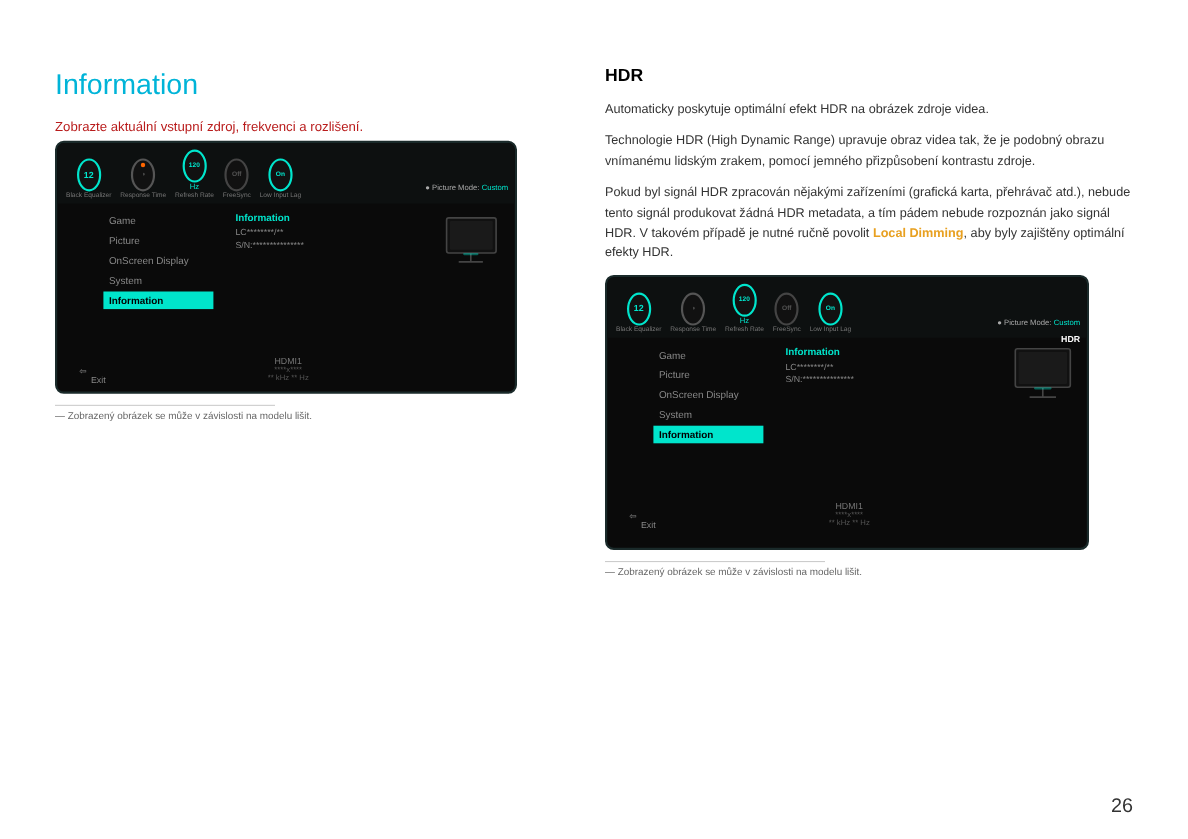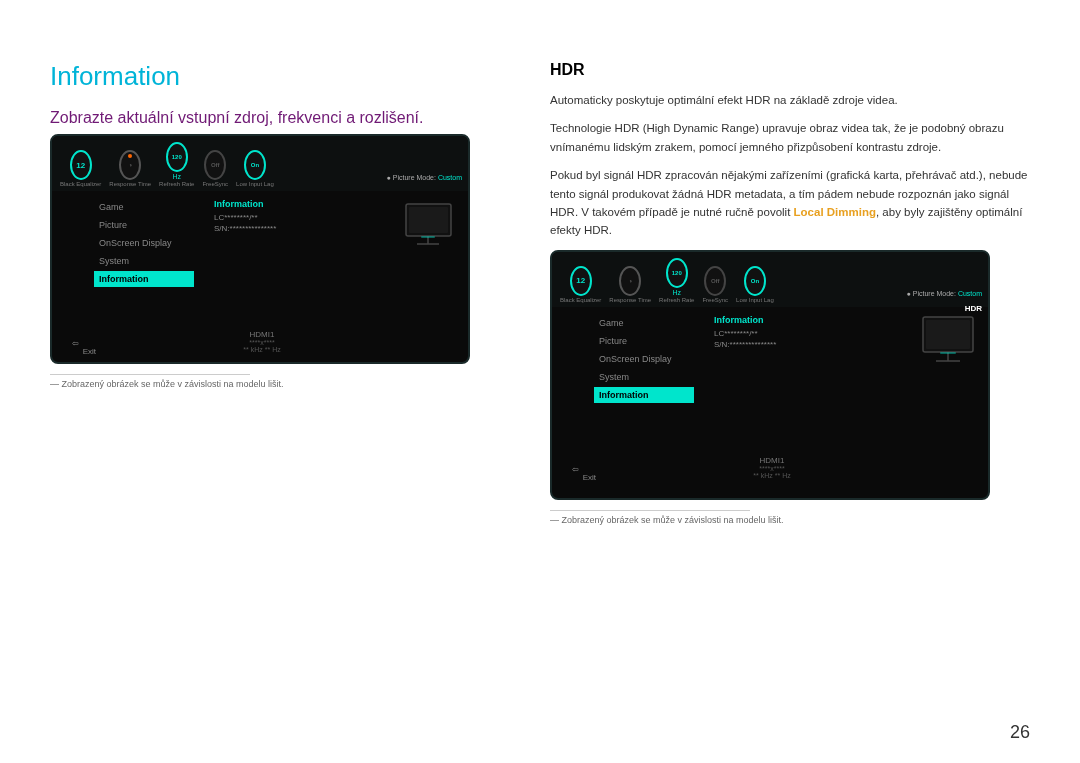--- a/index.html
+++ b/index.html
@@ -40,22 +40,22 @@
     }
 
     .section-title {
       font-size: 26px;
       font-weight: 400;
       color: #00b4d8;
       margin-bottom: 14px;
     }
 
     .section-description {
-      font-size: 16px;
-      color: #701a75;
+      font-size: 12px;
+      color: #b91c1c;
       margin-bottom: 0;
       line-height: 1.5;
     }
 
     
     .right-col {
       flex: 1;
     }
 
     .hdr-title {
@@ -388,21 +388,21 @@
       <div class="footnote-area">
         <hr class="footnote-rule">
         <p class="footnote-text">― Zobrazený obrázek se může v závislosti na modelu lišit.</p>
       </div>
     </div>
 
     <div class="right-col">
       <h2 class="hdr-title">HDR</h2>
 
       <p class="hdr-text">
-        Automaticky poskytuje optimální efekt HDR na základě zdroje videa.
+        Automaticky poskytuje optimální efekt HDR na obrázek zdroje videa.
       </p>
       <p class="hdr-text">
         Technologie HDR (High Dynamic Range) upravuje obraz videa tak, že je podobný obrazu vnímanému lidským zrakem, pomocí jemného přizpůsobení kontrastu zdroje.
       </p>
       <p class="hdr-text">
         Pokud byl signál HDR zpracován nějakými zařízeními (grafická karta, přehrávač atd.), nebude tento signál produkovat žádná HDR metadata, a tím pádem nebude rozpoznán jako signál HDR. V takovém případě je nutné ručně povolit <span class="highlight">Local Dimming</span>, aby byly zajištěny optimální efekty HDR.
       </p>
 
       <div class="monitor-mockup monitor-mockup-lg">
 

